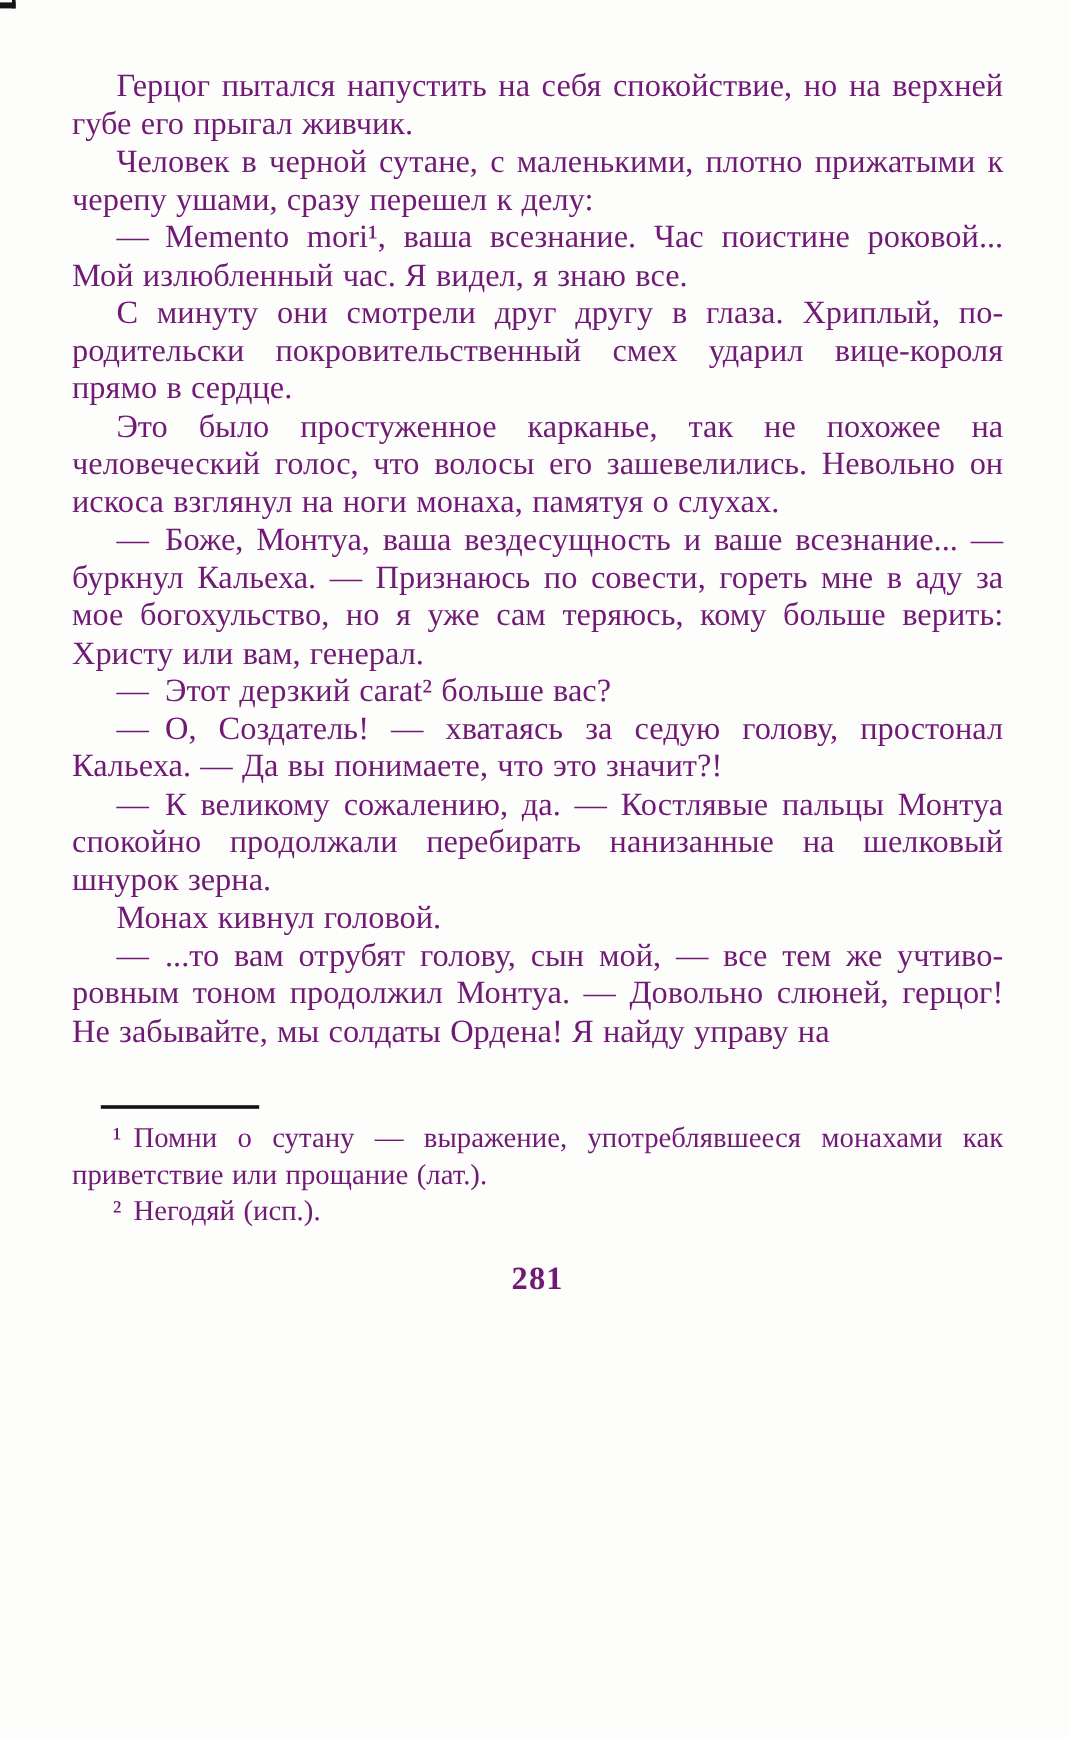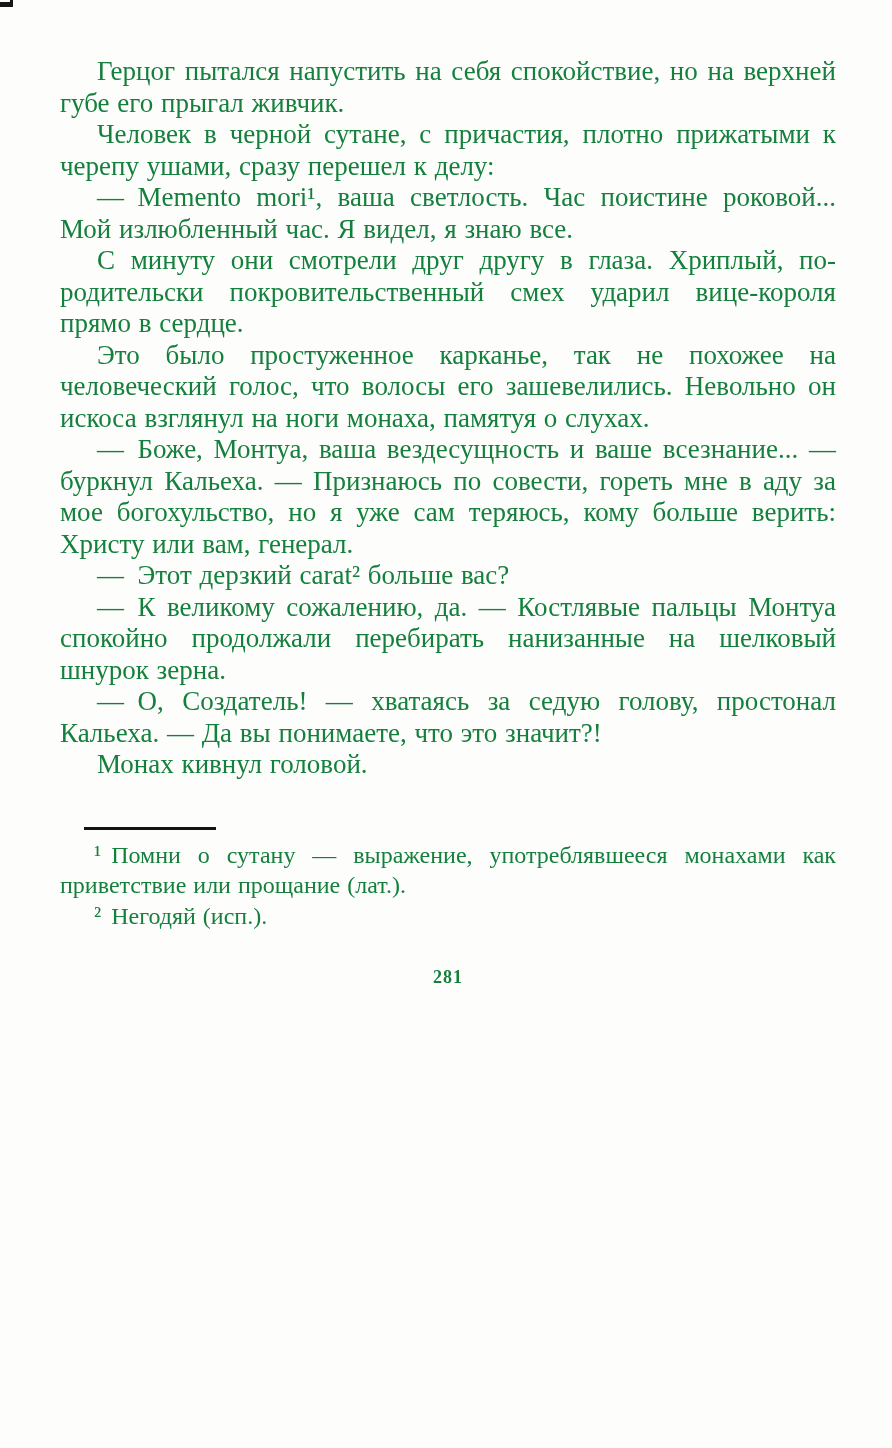--- a/index.html
+++ b/index.html
@@ -5,21 +5,21 @@
   html, body {
     margin: 0;
     padding: 0;
     background: #ffffff;
   }
   .page {
     position: relative;
     width: 892px;
     height: 1448px;
     background: #fdfdfb;
-    color: #15803d;
+    color: #701a75;
     font-family: "Liberation Serif", "DejaVu Serif", serif;
     overflow: hidden;
     box-sizing: border-box;
     padding: 56px 56px 0 60px;
   }
   
   .scan-artifact {
     position: absolute;
     top: 2px;
     left: 0;
@@ -61,45 +61,46 @@
     text-align: justify;
     text-indent: 34px;
     word-spacing: 1px;
   }
   .fn-marker {
     margin-right: 10px;
   }
   .fn-lang {
   }
   .page-number {
-    margin-top: 36px;
+    margin-top: 24px;
     text-align: center;
-    font-size: 18px;
+    font-size: 27px;
     font-weight: bold;
     letter-spacing: 1px;
   }
 </style>
 </head>
 <body>
 
 <div class="page">
 
   <div class="scan-artifact"></div>
 
   <main class="text-block">
     <p class="para">Герцог пытался напустить на себя спокойствие, но на верхней губе его прыгал живчик.</p>
-    <p class="para">Человек в черной сутане, с причастия, плотно прижатыми к черепу ушами, сразу перешел к делу:</p>
-    <p class="para">— Memento mori¹, ваша светлость. Час поистине роковой... Мой излюбленный час. Я видел, я знаю все.</p>
+    <p class="para">Человек в черной сутане, с маленькими, плотно прижатыми к черепу ушами, сразу перешел к делу:</p>
+    <p class="para">— Memento mori¹, ваша всезнание. Час поистине роковой... Мой излюбленный час. Я видел, я знаю все.</p>
     <p class="para">С минуту они смотрели друг другу в глаза. Хриплый, по-родительски покровительственный смех ударил вице-короля прямо в сердце.</p>
     <p class="para">Это было простуженное карканье, так не похожее на человеческий голос, что волосы его зашевелились. Невольно он искоса взглянул на ноги монаха, памятуя о слухах.</p>
     <p class="para">— Боже, Монтуа, ваша вездесущность и ваше всезнание... — буркнул Кальеха. — Признаюсь по совести, гореть мне в аду за мое богохульство, но я уже сам теряюсь, кому больше верить: Христу или вам, генерал.</p>
     <p class="para">— Этот дерзкий carat² больше вас?</p>
+    <p class="para">— О, Создатель! — хватаясь за седую голову, простонал Кальеха. — Да вы понимаете, что это значит?!</p>
     <p class="para">— К великому сожалению, да. — Костлявые пальцы Монтуа спокойно продолжали перебирать нанизанные на шелковый шнурок зерна.</p>
-    <p class="para">— О, Создатель! — хватаясь за седую голову, простонал Кальеха. — Да вы понимаете, что это значит?!</p>
     <p class="para">Монах кивнул головой.</p>
+    <p class="para">— ...то вам отрубят голову, сын мой, — все тем же учтиво-ровным тоном продолжил Монтуа. — Довольно слюней, герцог! Не забывайте, мы солдаты Ордена! Я найду управу на</p>
 
     <div class="footnote-sep"></div>
 
     <section class="footnotes">
       <p class="footnote"><span class="fn-marker">¹</span><span>Помни о сутану — выражение, употреблявшееся монахами как приветствие или прощание (</span><span class="fn-lang">лат.</span><span>).</span></p>
 
       <p class="footnote"><span class="fn-marker">²</span><span>Негодяй (</span><span class="fn-lang">исп.</span><span>).</span></p>
     </section>
   </main>
 

